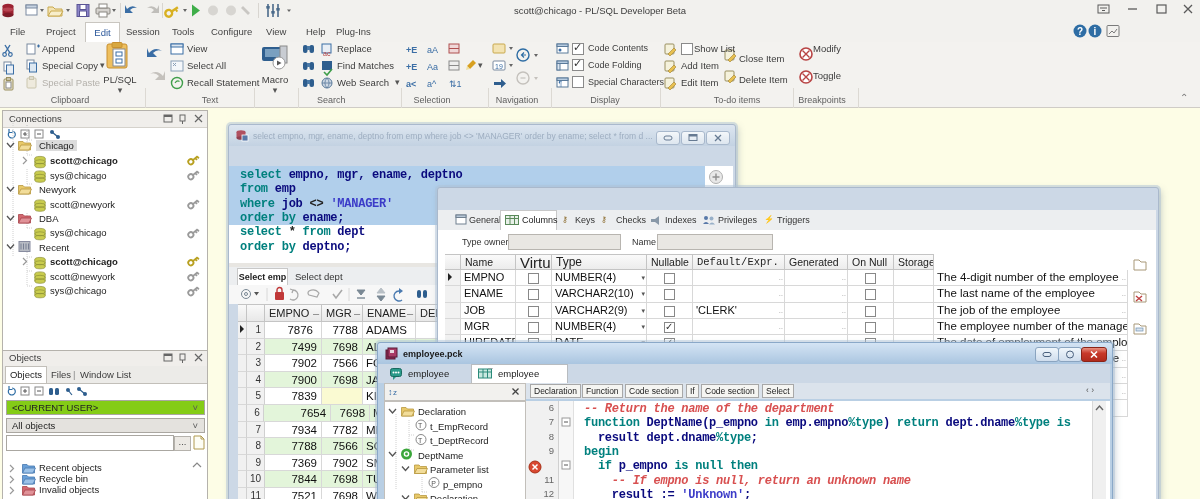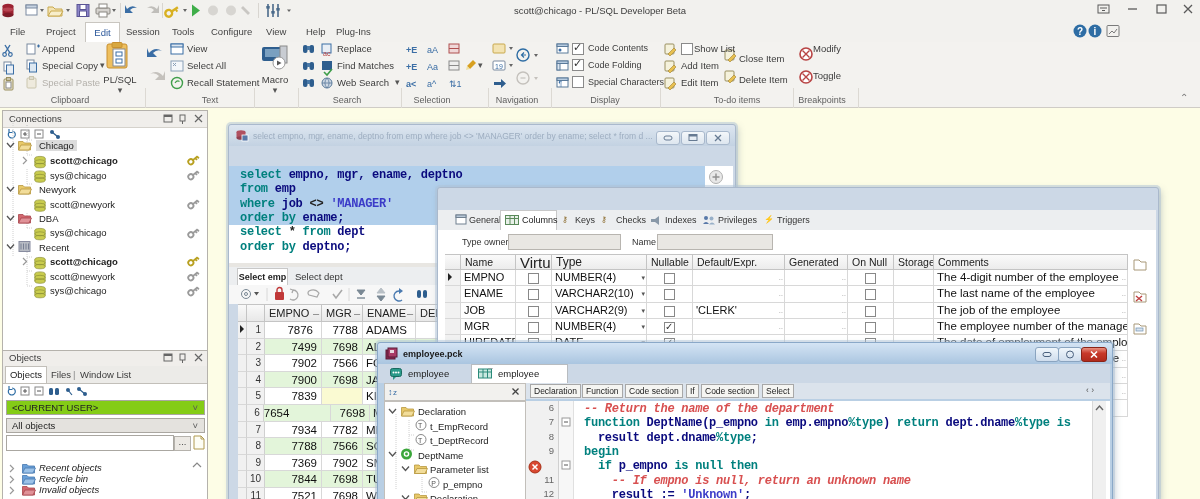--- a/index.html
+++ b/index.html
@@ -215,21 +215,21 @@
       </g>
     <g>
         <circle cx="25" cy="41" r="5" fill="#cdd8e4" stroke="#5a7a9a"></circle>
         <path d="M20 41 l10 0 M25 36 a7 7 0 0 1 0 10 M25 36 a7 7 0 0 0 0 10" stroke="#5a7a9a" fill="none" stroke-width="0.8"></path>
       </g>
   </svg>
   <div class="abs" style="left:337px;top:1px;color:#3c3c3c;">Replace</div>
   <div class="abs" style="left:337px;top:18px;color:#3c3c3c;">Find Matches</div>
   <div class="abs" style="left:337px;top:35px;color:#3c3c3c;">Web Search</div>
   <div class="abs" style="left:395px;top:35px;color:#555;font-size:9px;">▾</div>
-  <div class="abs lbl" style="left:317px;top:53px;width:60px;text-align:center;">Search</div>
+  <div class="abs lbl" style="left:317px;top:53px;width:60px;">Search</div>
   <div class="vsep" style="left:401px;"></div>
 
   <svg class="abs" style="left:405px;top:0;" width="75" height="52" viewBox="0 0 75 52">
     <g fill="#3b6ea5" font-family="Liberation Sans">
       <text x="1" y="11" font-size="9" font-weight="bold" fill="#3b6ea5">+E</text>
       <text x="1" y="28" font-size="9" font-weight="bold" fill="#3b6ea5">+E</text>
       <text x="1" y="45" font-size="9" font-weight="bold" fill="#3b6ea5">a&lt;</text>
       <text x="22" y="11" font-size="9" fill="#3b6ea5">aA</text>
       <text x="22" y="28" font-size="9" fill="#3b6ea5">Aa</text>
       <text x="22" y="45" font-size="9" fill="#3b6ea5">a^</text>
@@ -517,21 +517,21 @@
       </g>
   </svg>
   <div class="abs" style="left:3px;top:49px;width:192px;height:13px;background:#84cc16;border:1px solid #aaa7a1;color:#222;line-height:13px;padding-left:5px;">&lt;CURRENT USER&gt;<span style="float:right;margin-right:6px;color:#555;">˅</span></div>
   <div class="abs" style="left:3px;top:67px;width:192px;height:13px;background:#e4e2de;border:1px solid #aaa7a1;color:#222;line-height:13px;padding-left:5px;">All objects<span style="float:right;margin-right:6px;color:#555;">˅</span></div>
   <div class="abs" style="left:3px;top:84px;width:166px;height:14px;background:#fff;border:1px solid #aaa7a1;"></div>
   <div class="abs" style="left:171px;top:85px;width:15px;height:13px;background:#ece9e4;border:1px solid #b5b2ac;text-align:center;line-height:10px;color:#444;">...</div>
   <svg class="abs" style="left:189px;top:84px;" width="14" height="15" viewBox="0 0 14 15">
       <path d="M2 1 l7 0 l3 3 l0 10 l-10 0 z" fill="#fdfdf5" stroke="#b09a50"></path>
       <path d="M9 1 l0 3 l3 0" fill="none" stroke="#b09a50"></path>
     </svg>
-  <div class="abs" style="left:0;top:110px;width:202px;height:39px;font-style:italic;">
+  <div class="abs" style="left:0;top:110px;width:202px;height:39px;">
     <svg class="abs" style="left:0;top:0;" width="202" height="47" viewBox="0 0 202 47">
       <use href="#chevr" x="6" y="4"></use>
         <use href="#foldblue" x="19" y="1"></use>
       <use href="#chevr" x="6" y="15"></use>
         <use href="#foldblue" x="19" y="12"></use>
       <use href="#chevr" x="6" y="26"></use>
         <use href="#foldred" x="19" y="23"></use>
       <path d="M190 6 l4 -4 l4 4" fill="none" stroke="#888" stroke-width="1.2"></path>
     </svg>
     <div class="abs" style="left:36px;top:1px;color:#222;">Recent objects</div>
@@ -658,21 +658,21 @@
         <div style="box-sizing:border-box;width:9px;background:#f1f1f1;border-right:1px solid #d0d0d0;border-bottom:1px solid #d8d8d8;"></div>
         <div style="box-sizing:border-box;width:18px;background:#f1f1f1;border-right:1px solid #d0d0d0;border-bottom:1px solid #d8d8d8;text-align:right;padding-right:3px;color:#333;font-size:10px;line-height:16px;">5</div>
         <div style="box-sizing:border-box;width:57px;background:#fff;border-right:1px solid #d8d8d8;border-bottom:1px solid #d8d8d8;text-align:right;padding-right:4px;color:#111;font-size:11.5px;line-height:16px;">7839</div>
         <div style="box-sizing:border-box;width:41px;background:#fafad2;border-right:1px solid #d8d8d8;border-bottom:1px solid #d8d8d8;text-align:right;padding-right:4px;color:#111;font-size:11.5px;line-height:16px;"></div>
         <div style="box-sizing:border-box;width:53px;background:#fff;border-right:1px solid #d8d8d8;border-bottom:1px solid #d8d8d8;padding-left:3px;color:#111;font-size:11.5px;line-height:16px;">KING</div>
         <div style="box-sizing:border-box;width:62px;background:#fff;border-right:1px solid #d8d8d8;border-bottom:1px solid #d8d8d8;"></div>
       </div>
       <div style="display:flex;height:16.6px;">
         <div style="box-sizing:border-box;width:9px;background:#f1f1f1;border-right:1px solid #d0d0d0;border-bottom:1px solid #d8d8d8;"></div>
         <div style="box-sizing:border-box;width:18px;background:#f1f1f1;border-right:1px solid #d0d0d0;border-bottom:1px solid #d8d8d8;text-align:right;padding-right:3px;color:#333;font-size:10px;line-height:16px;">6</div>
-        <div style="box-sizing:border-box;width:71px;background:#e3f5da;border-right:1px solid #d8d8d8;border-bottom:1px solid #d8d8d8;text-align:left;padding-right:4px;color:#111;font-size:11.5px;line-height:16px;">7654</div>
+        <div style="box-sizing:border-box;width:71px;background:#e3f5da;border-right:1px solid #d8d8d8;border-bottom:1px solid #d8d8d8;text-align:right;padding-right:4px;color:#111;font-size:11.5px;line-height:16px;">7654</div>
         <div style="box-sizing:border-box;width:41px;background:#e3f5da;border-right:1px solid #d8d8d8;border-bottom:1px solid #d8d8d8;text-align:right;padding-right:4px;color:#111;font-size:11.5px;line-height:16px;">7698</div>
         <div style="box-sizing:border-box;width:53px;background:#e3f5da;border-right:1px solid #d8d8d8;border-bottom:1px solid #d8d8d8;padding-left:3px;color:#111;font-size:11.5px;line-height:16px;">MARTIN</div>
         <div style="box-sizing:border-box;width:62px;background:#e3f5da;border-right:1px solid #d8d8d8;border-bottom:1px solid #d8d8d8;"></div>
       </div>
       <div style="display:flex;height:16.6px;">
         <div style="box-sizing:border-box;width:9px;background:#f1f1f1;border-right:1px solid #d0d0d0;border-bottom:1px solid #d8d8d8;"></div>
         <div style="box-sizing:border-box;width:18px;background:#f1f1f1;border-right:1px solid #d0d0d0;border-bottom:1px solid #d8d8d8;text-align:right;padding-right:3px;color:#333;font-size:10px;line-height:16px;">7</div>
         <div style="box-sizing:border-box;width:57px;background:#fff;border-right:1px solid #d8d8d8;border-bottom:1px solid #d8d8d8;text-align:right;padding-right:4px;color:#111;font-size:11.5px;line-height:16px;">7934</div>
         <div style="box-sizing:border-box;width:41px;background:#fff;border-right:1px solid #d8d8d8;border-bottom:1px solid #d8d8d8;text-align:right;padding-right:4px;color:#111;font-size:11.5px;line-height:16px;">7782</div>
         <div style="box-sizing:border-box;width:53px;background:#fff;border-right:1px solid #d8d8d8;border-bottom:1px solid #d8d8d8;padding-left:3px;color:#111;font-size:11.5px;line-height:16px;">MILLER</div>
@@ -752,25 +752,24 @@
     <div class="abs" style="left:194px;top:7px;color:#333;">Name</div>
     <div class="abs" style="left:219px;top:4px;width:114px;height:14px;background:#e9e7e3;border:1px solid #b8b5b0;"></div>
   </div>
   <div class="abs" id="editgrid" style="left:7px;top:66px;width:684px;height:246px;background:#fff;overflow:hidden;">
       <div style="display:flex;height:16px;">
         <div style="box-sizing:border-box;width:16px;background:linear-gradient(#fafafa,#ececec);border-right:1px solid #c4c4c4;border-top:1px solid #c4c4c4;border-bottom:1px solid #c4c4c4;font-size:10.5px;color:#222;line-height:15px;padding-left:4px;overflow:hidden;white-space:nowrap;"></div>
         <div style="box-sizing:border-box;width:55px;background:linear-gradient(#fafafa,#ececec);border-right:1px solid #c4c4c4;border-top:1px solid #c4c4c4;border-bottom:1px solid #c4c4c4;font-size:10.5px;color:#222;line-height:15px;padding-left:4px;overflow:hidden;white-space:nowrap;">Name</div>
         <div style="box-sizing:border-box;width:36px;background:linear-gradient(#fafafa,#ececec);border-right:1px solid #c4c4c4;border-top:1px solid #c4c4c4;border-bottom:1px solid #c4c4c4;font-size:15px;color:#222;line-height:15px;padding-left:4px;overflow:hidden;white-space:nowrap;">Virtual</div>
         <div style="box-sizing:border-box;width:95px;background:linear-gradient(#fafafa,#ececec);border-right:1px solid #c4c4c4;border-top:1px solid #c4c4c4;border-bottom:1px solid #c4c4c4;font-size:12px;color:#222;line-height:15px;padding-left:4px;overflow:hidden;white-space:nowrap;">Type</div>
         <div style="box-sizing:border-box;width:46px;background:linear-gradient(#fafafa,#ececec);border-right:1px solid #c4c4c4;border-top:1px solid #c4c4c4;border-bottom:1px solid #c4c4c4;font-size:10.5px;color:#222;line-height:15px;padding-left:4px;overflow:hidden;white-space:nowrap;">Nullable</div>
-        <div style="box-sizing:border-box;width:92px;background:linear-gradient(#fafafa,#ececec);border-right:1px solid #c4c4c4;border-top:1px solid #c4c4c4;border-bottom:1px solid #c4c4c4;font-size:10.5px;color:#222;line-height:15px;padding-left:4px;overflow:hidden;white-space:nowrap;">Default/Expr.</div>
+        <div style="box-sizing:border-box;width:92px;background:linear-gradient(#fafafa,#ececec);border-right:1px solid #c4c4c4;border-top:1px solid #c4c4c4;border-bottom:1px solid #c4c4c4;font-size:10.5px;color:#222;line-height:15px;padding-left:4px;overflow:hidden;white-space:nowrap;font-family:Liberation Mono, monospace;">Default/Expr.</div>
         <div style="box-sizing:border-box;width:63px;background:linear-gradient(#fafafa,#ececec);border-right:1px solid #c4c4c4;border-top:1px solid #c4c4c4;border-bottom:1px solid #c4c4c4;font-size:10.5px;color:#222;line-height:15px;padding-left:4px;overflow:hidden;white-space:nowrap;">Generated</div>
         <div style="box-sizing:border-box;width:46px;background:linear-gradient(#fafafa,#ececec);border-right:1px solid #c4c4c4;border-top:1px solid #c4c4c4;border-bottom:1px solid #c4c4c4;font-size:10.5px;color:#222;line-height:15px;padding-left:4px;overflow:hidden;white-space:nowrap;">On Null</div>
         <div style="box-sizing:border-box;width:40px;background:linear-gradient(#fafafa,#ececec);border-right:1px solid #c4c4c4;border-top:1px solid #c4c4c4;border-bottom:1px solid #c4c4c4;font-size:10.5px;color:#222;line-height:15px;padding-left:4px;overflow:hidden;white-space:nowrap;">Storage</div>
-        <div style="box-sizing:border-box;width:194px;background:linear-gradient(#fafafa,#ececec);border-right:1px solid #c4c4c4;border-top:1px solid #c4c4c4;border-bottom:1px solid #c4c4c4;font-size:10.5px;color:#222;line-height:15px;padding-left:4px;overflow:hidden;white-space:nowrap;">Comments</div>
       </div>
       <div style="display:flex;height:16.3px;">
         <div style="box-sizing:border-box;width:16px;border-right:1px solid #d8d8d8;border-bottom:1px solid #d8d8d8;overflow:hidden;white-space:nowrap;line-height:15px;background:#f1f1f1;"><svg width="12" height="14">
             <path d="M3 3 l4 4 l-4 4 z" fill="#222"></path>
           </svg></div>
         <div style="box-sizing:border-box;width:55px;border-right:1px solid #d8d8d8;border-bottom:1px solid #d8d8d8;overflow:hidden;white-space:nowrap;line-height:15px;"><span style="padding-left:3px;font-size:11px;color:#111;">EMPNO</span></div>
         <div style="box-sizing:border-box;width:36px;border-right:1px solid #d8d8d8;border-bottom:1px solid #d8d8d8;overflow:hidden;white-space:nowrap;line-height:15px;">
           <div style="text-align:center;"><span style="display:inline-block;width:9px;height:9px;border:1px solid #888;background:#fff;vertical-align:middle;"></span></div>
         </div>
         <div style="box-sizing:border-box;width:95px;border-right:1px solid #d8d8d8;border-bottom:1px solid #d8d8d8;overflow:hidden;white-space:nowrap;line-height:15px;"><span style="padding-left:3px;font-size:11px;color:#111;">NUMBER(4)</span><span style="float:right;color:#555;font-size:7px;margin-right:1px;">▾</span></div>

